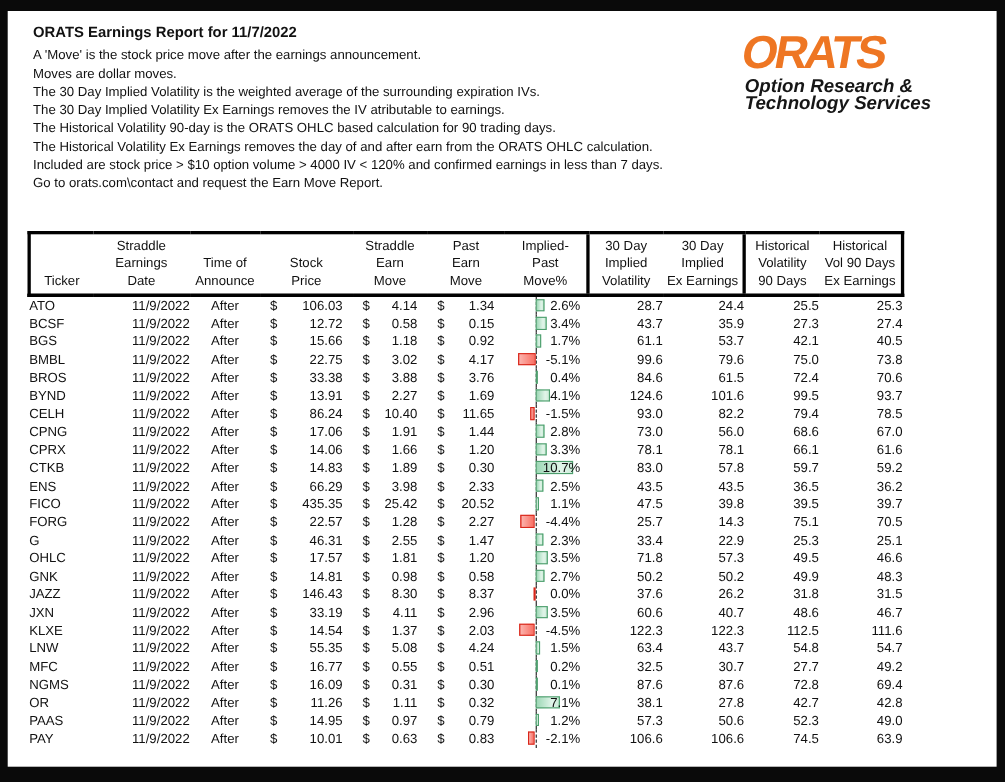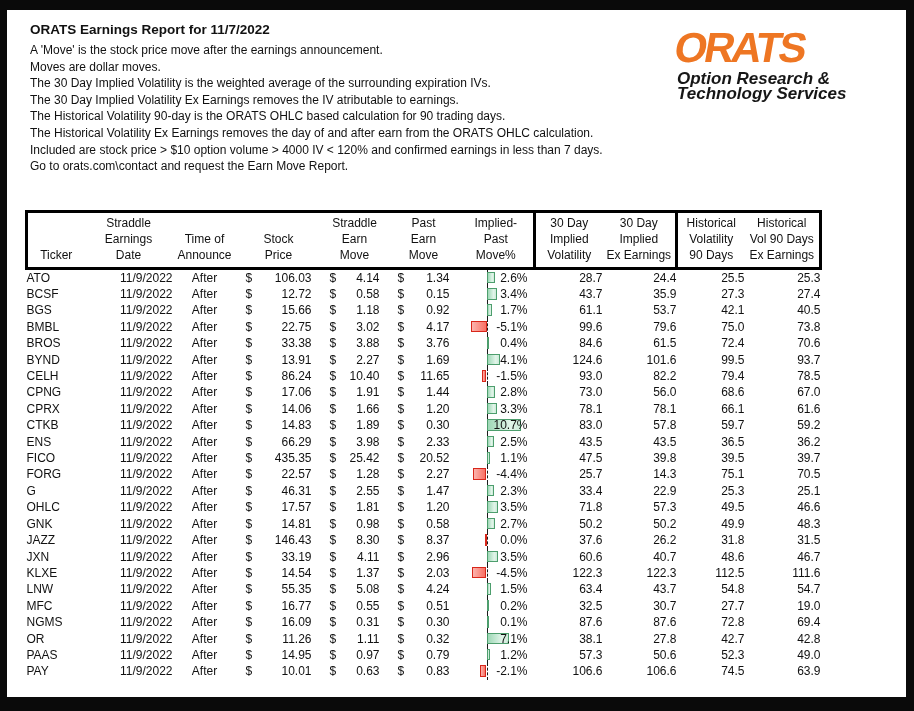--- a/index.html
+++ b/index.html
@@ -692,21 +692,21 @@
             <span class="num">0.51</span>
           </td>
           <td class="c-bar">
             <span class="bar-axis"></span>
             <span class="dbar pos" style="left: 28px; width: 1px;"></span>
             <span class="pct-text">0.2%</span>
           </td>
           <td class="c-num">32.5</td>
           <td class="c-num">30.7</td>
           <td class="c-num">27.7</td>
-          <td class="c-num">19.0</td>
+          <td class="c-num">49.2</td>
         </tr>
         <tr>
           <td class="c-ticker">NGMS</td>
           <td class="c-date">11/9/2022</td>
           <td class="c-time">After</td>
           <td class="acct">
             <span class="cur">$</span>
             <span class="num">16.09</span>
           </td>
           <td class="acct">

